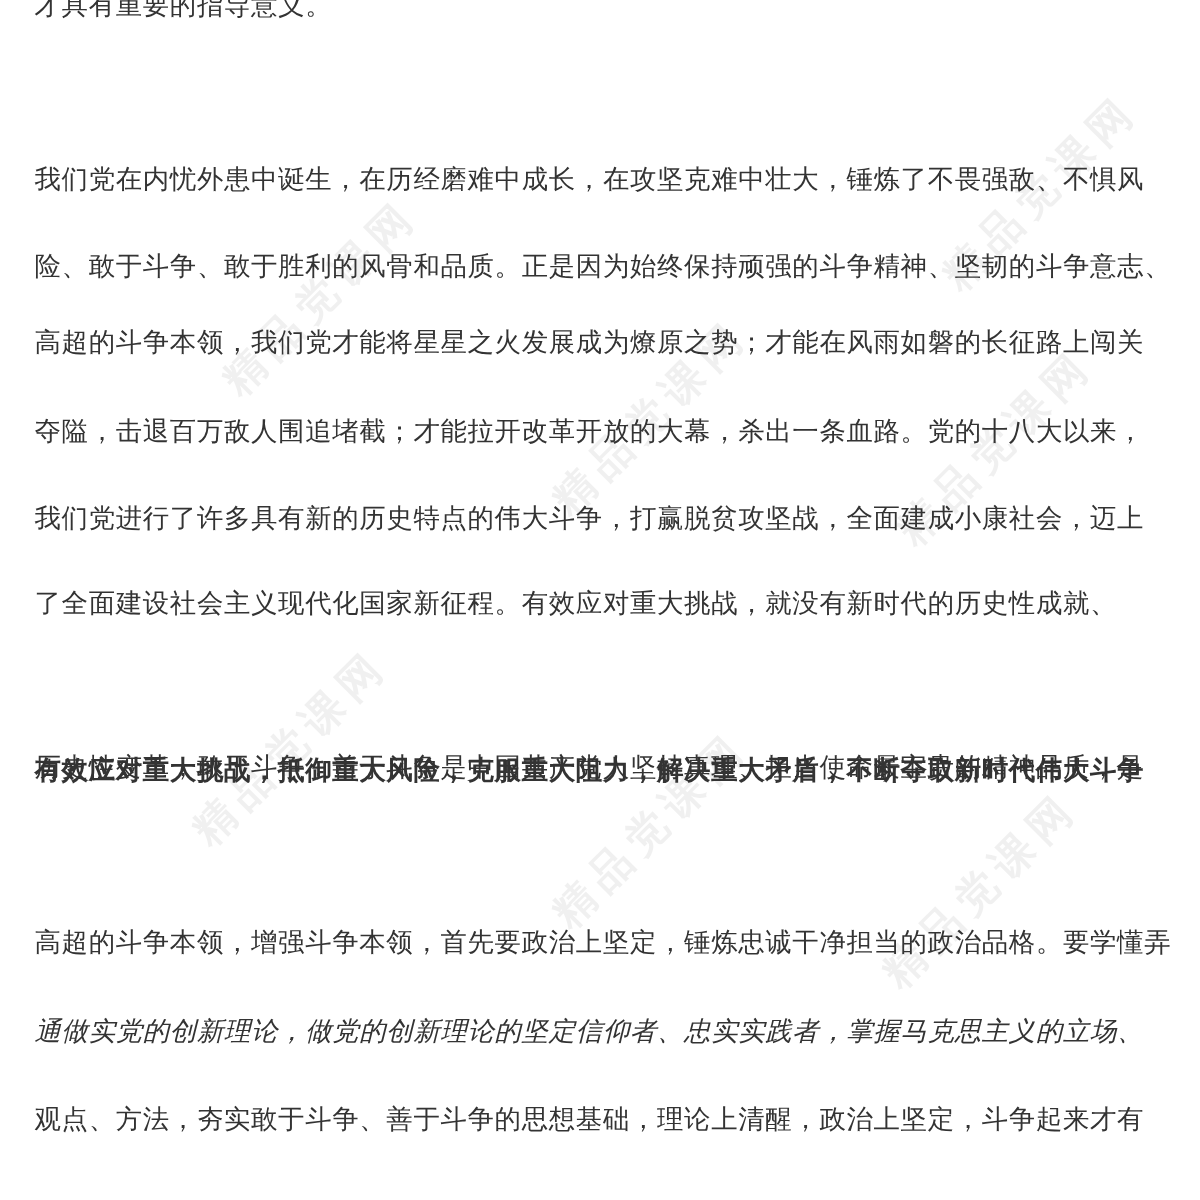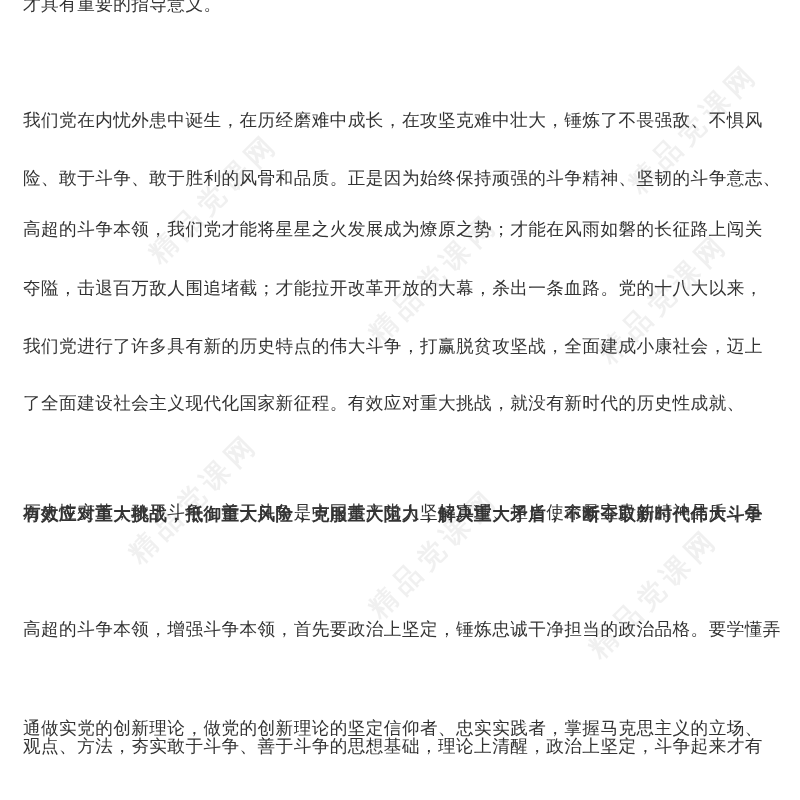--- a/index.html
+++ b/index.html
@@ -60,16 +60,16 @@
   <div class="line" style="top:-8px;">才具有重要的指导意义。</div>
   <div class="line" style="top:108px;">我们党在内忧外患中诞生，在历经磨难中成长，在攻坚克难中壮大，锤炼了不畏强敌、不惧风</div>
   <div class="line" style="top:166px;">险、敢于斗争、敢于胜利的风骨和品质。正是因为始终保持顽强的斗争精神、坚韧的斗争意志、</div>
   <div class="line" style="top:218px;font-family:Liberation Mono, monospace;">高超的斗争本领，我们党才能将星星之火发展成为燎原之势；才能在风雨如磐的长征路上闯关</div>
   <div class="line" style="top:276px;">夺隘，击退百万敌人围追堵截；才能拉开改革开放的大幕，杀出一条血路。党的十八大以来，</div>
   <div class="line" style="top:334px;">我们党进行了许多具有新的历史特点的伟大斗争，打赢脱贫攻坚战，全面建成小康社会，迈上</div>
   <div class="line" style="top:391px;">了全面建设社会主义现代化国家新征程。有效应对重大挑战，就没有新时代的历史性成就、</div>
   <div class="line" style="top:468px;margin-top:32px;">历史性变革，敢于斗争，善于斗争是中国共产党人坚持真理、担当使命最宝贵的精神品质，是</div>
   <div class="line" style="top:502px;font-weight:bold;">有效应对重大挑战，抵御重大风险，克服重大阻力，解决重大矛盾，不断夺取新时代伟大斗争</div>
   <div class="line" style="top:617px;">高超的斗争本领，增强斗争本领，首先要政治上坚定，锤炼忠诚干净担当的政治品格。要学懂弄</div>
-  <div class="line" style="top:716px;">通做实党的创新理论，做党的创新理论的坚定信仰者、忠实实践者，掌握马克思主义的立场、</div>
+  <div class="line" style="top:676px;font-style:italic;">通做实党的创新理论，做党的创新理论的坚定信仰者、忠实实践者，掌握马克思主义的立场、</div>
   <div class="line" style="top:734px;font-family:Liberation Serif, serif;">观点、方法，夯实敢于斗争、善于斗争的思想基础，理论上清醒，政治上坚定，斗争起来才有</div>
 
 </div>
 
 </body></html>

